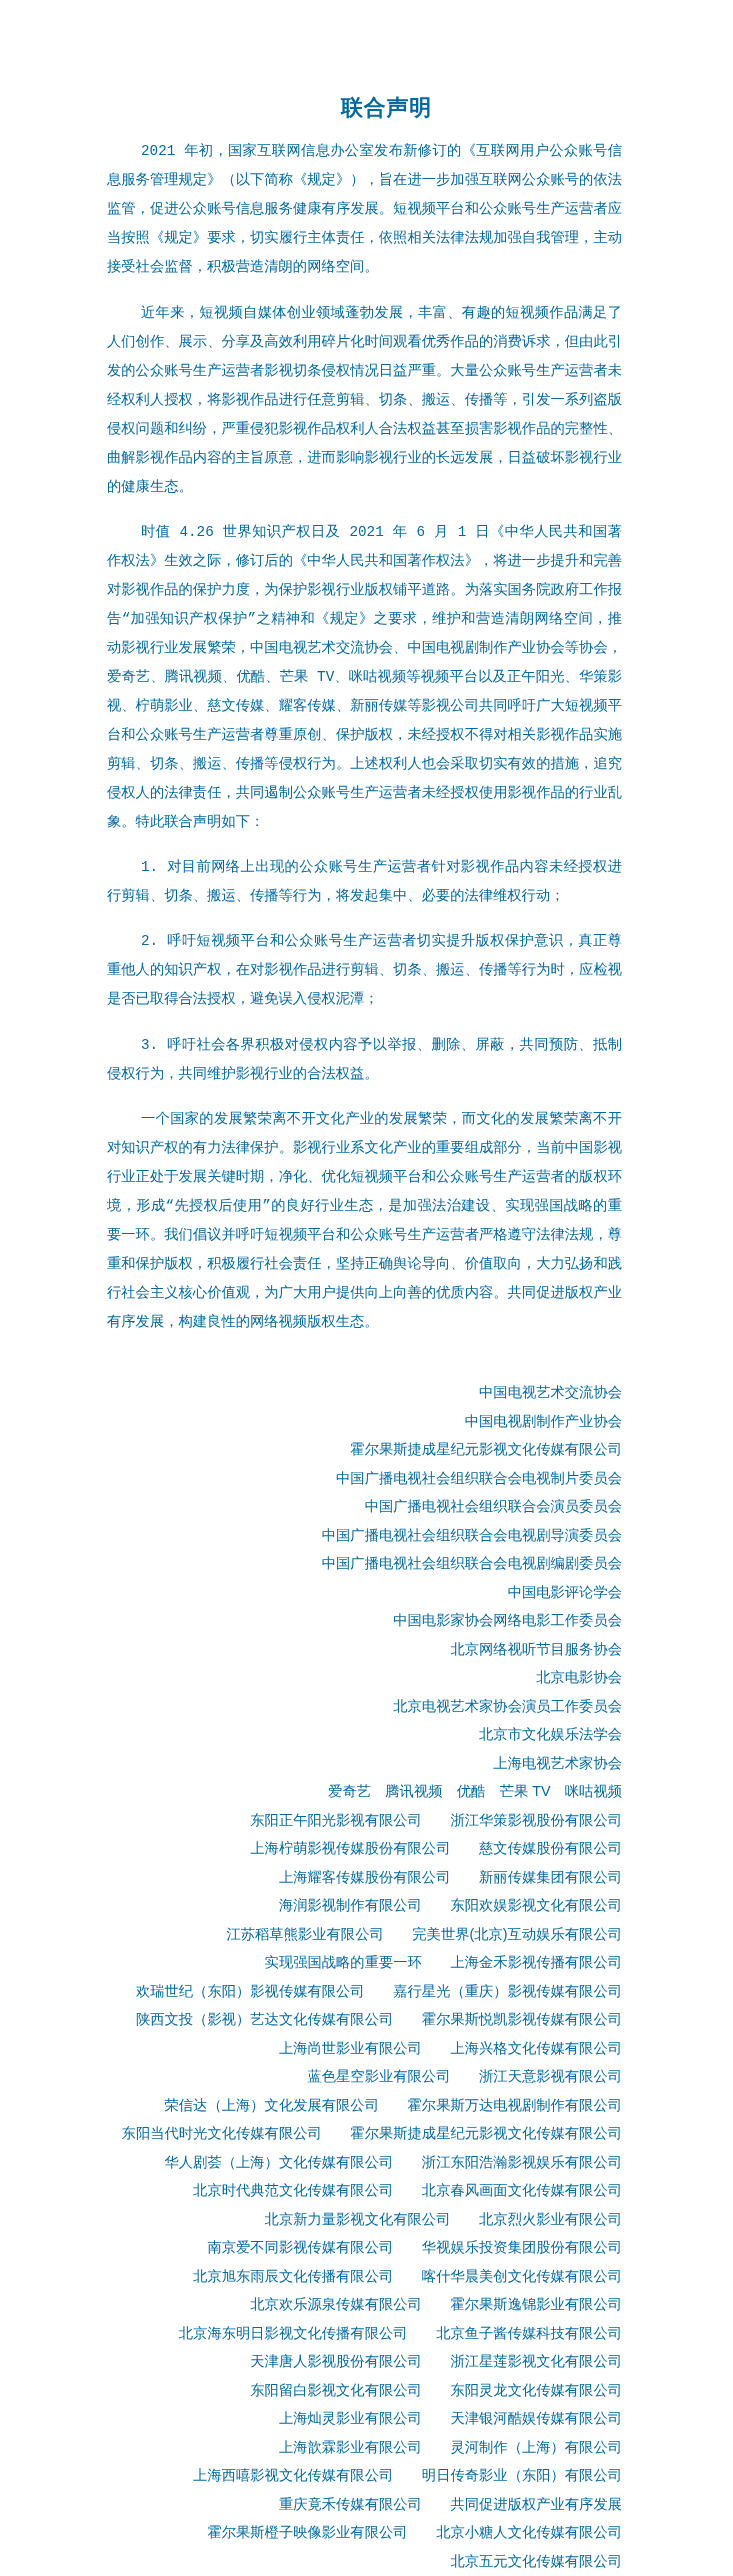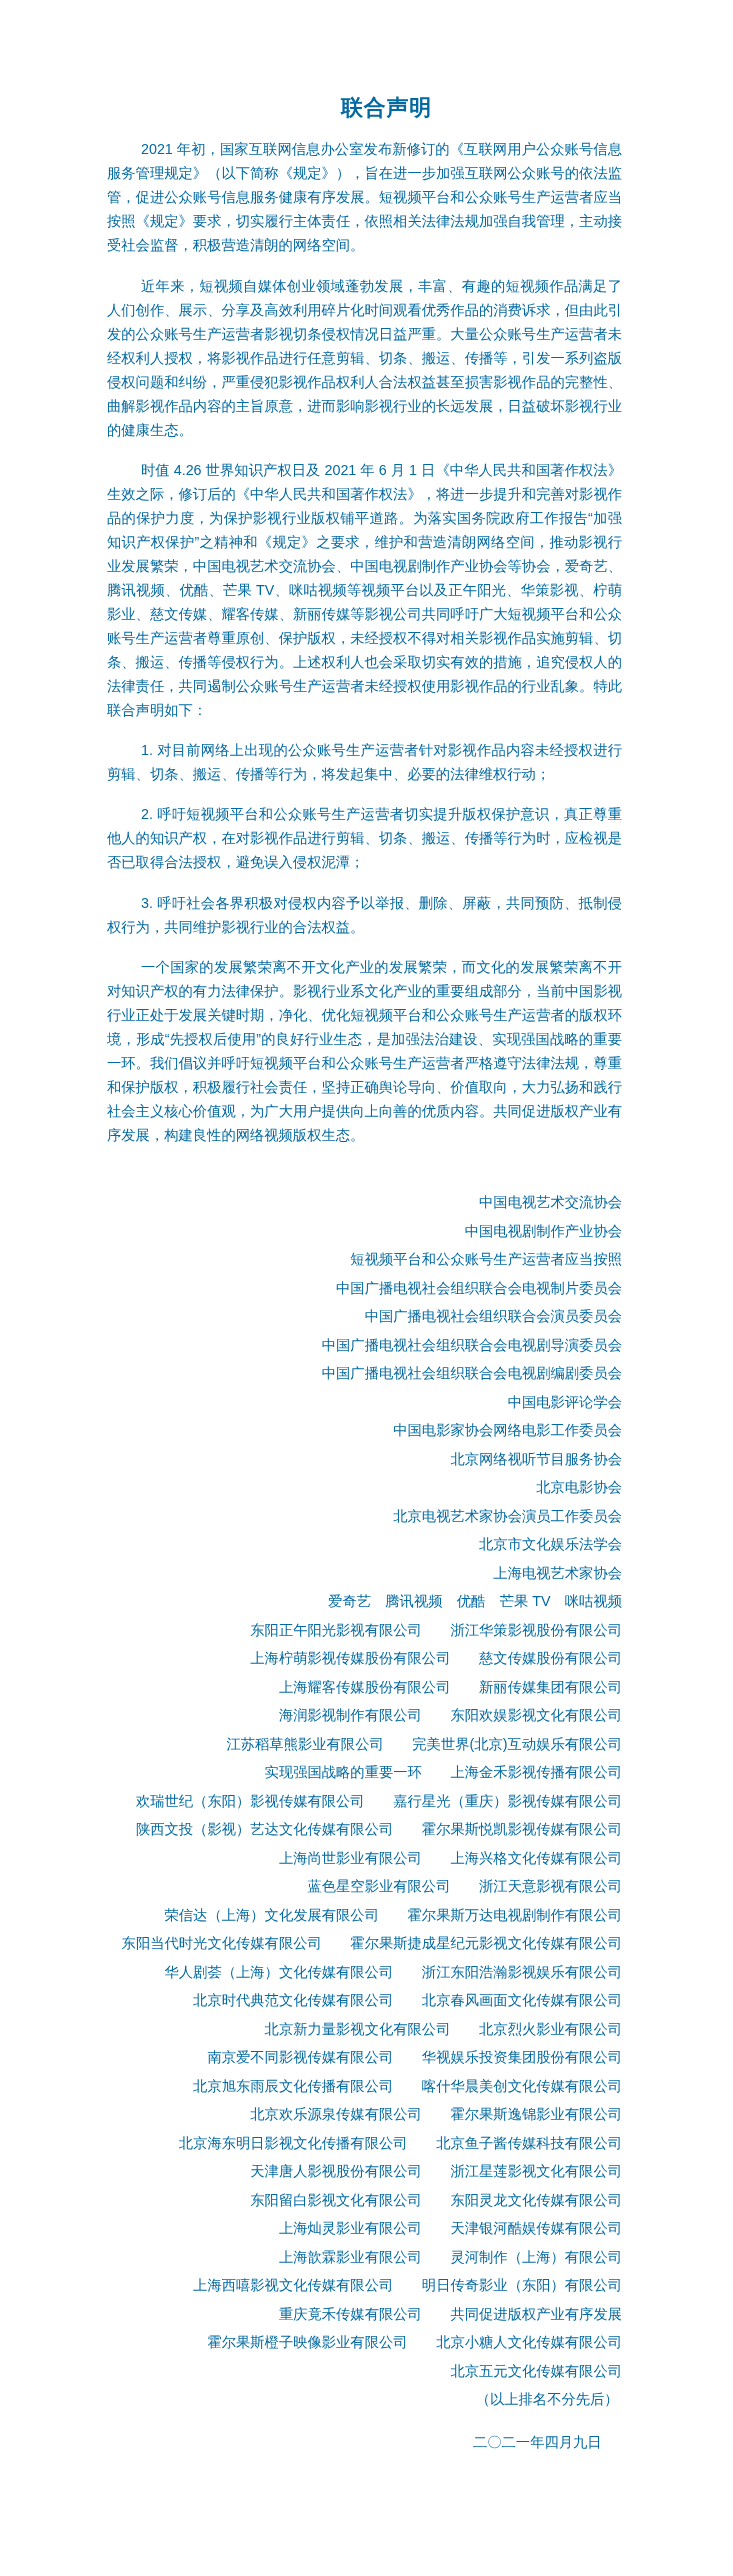--- a/index.html
+++ b/index.html
@@ -21,24 +21,25 @@
     font-size: 22px;
     line-height: 26px;
     font-weight: 700;
     text-align: center;
     text-indent: 2em;   
     margin: 0 0 16.3px 0;
     letter-spacing: 0.7px;
   }
   .para {
     margin: 0 0 16.3px 0;
-    line-height: 24px;
+    line-height: 29px;
     text-align: justify;
     text-indent: 34px;
     word-break: break-all;
+    font-family: Liberation Mono, monospace;
   }
   .signatures {
     margin-top: 41px;
     text-align: right;
   }
   .sig-line {
     line-height: 28.5px;
     white-space: pre;
   }
   .closing-note {
@@ -67,21 +68,21 @@
       <p class="para">时值 4.26 世界知识产权日及 2021 年 6 月 1 日《中华人民共和国著作权法》生效之际，修订后的《中华人民共和国著作权法》，将进一步提升和完善对影视作品的保护力度，为保护影视行业版权铺平道路。为落实国务院政府工作报告“加强知识产权保护”之精神和《规定》之要求，维护和营造清朗网络空间，推动影视行业发展繁荣，中国电视艺术交流协会、中国电视剧制作产业协会等协会，爱奇艺、腾讯视频、优酷、芒果 TV、咪咕视频等视频平台以及正午阳光、华策影视、柠萌影业、慈文传媒、耀客传媒、新丽传媒等影视公司共同呼吁广大短视频平台和公众账号生产运营者尊重原创、保护版权，未经授权不得对相关影视作品实施剪辑、切条、搬运、传播等侵权行为。上述权利人也会采取切实有效的措施，追究侵权人的法律责任，共同遏制公众账号生产运营者未经授权使用影视作品的行业乱象。特此联合声明如下：</p>
       <p class="para">1. 对目前网络上出现的公众账号生产运营者针对影视作品内容未经授权进行剪辑、切条、搬运、传播等行为，将发起集中、必要的法律维权行动；</p>
       <p class="para">2. 呼吁短视频平台和公众账号生产运营者切实提升版权保护意识，真正尊重他人的知识产权，在对影视作品进行剪辑、切条、搬运、传播等行为时，应检视是否已取得合法授权，避免误入侵权泥潭；</p>
       <p class="para">3. 呼吁社会各界积极对侵权内容予以举报、删除、屏蔽，共同预防、抵制侵权行为，共同维护影视行业的合法权益。</p>
       <p class="para">一个国家的发展繁荣离不开文化产业的发展繁荣，而文化的发展繁荣离不开对知识产权的有力法律保护。影视行业系文化产业的重要组成部分，当前中国影视行业正处于发展关键时期，净化、优化短视频平台和公众账号生产运营者的版权环境，形成“先授权后使用”的良好行业生态，是加强法治建设、实现强国战略的重要一环。我们倡议并呼吁短视频平台和公众账号生产运营者严格遵守法律法规，尊重和保护版权，积极履行社会责任，坚持正确舆论导向、价值取向，大力弘扬和践行社会主义核心价值观，为广大用户提供向上向善的优质内容。共同促进版权产业有序发展，构建良性的网络视频版权生态。</p>
     </div>
 
   <div class="signatures">
       <div class="sig-line">中国电视艺术交流协会</div>
       <div class="sig-line">中国电视剧制作产业协会</div>
-      <div class="sig-line">短视频平台和公众账号生产运营者应当按照</div>
+      <div class="sig-line">霍尔果斯捷成星纪元影视文化传媒有限公司</div>
       <div class="sig-line">中国广播电视社会组织联合会电视制片委员会</div>
       <div class="sig-line">中国广播电视社会组织联合会演员委员会</div>
       <div class="sig-line">中国广播电视社会组织联合会电视剧导演委员会</div>
       <div class="sig-line">中国广播电视社会组织联合会电视剧编剧委员会</div>
       <div class="sig-line">中国电影评论学会</div>
       <div class="sig-line">中国电影家协会网络电影工作委员会</div>
       <div class="sig-line">北京网络视听节目服务协会</div>
       <div class="sig-line">北京电影协会</div>
       <div class="sig-line">北京电视艺术家协会演员工作委员会</div>
       <div class="sig-line">北京市文化娱乐法学会</div>

